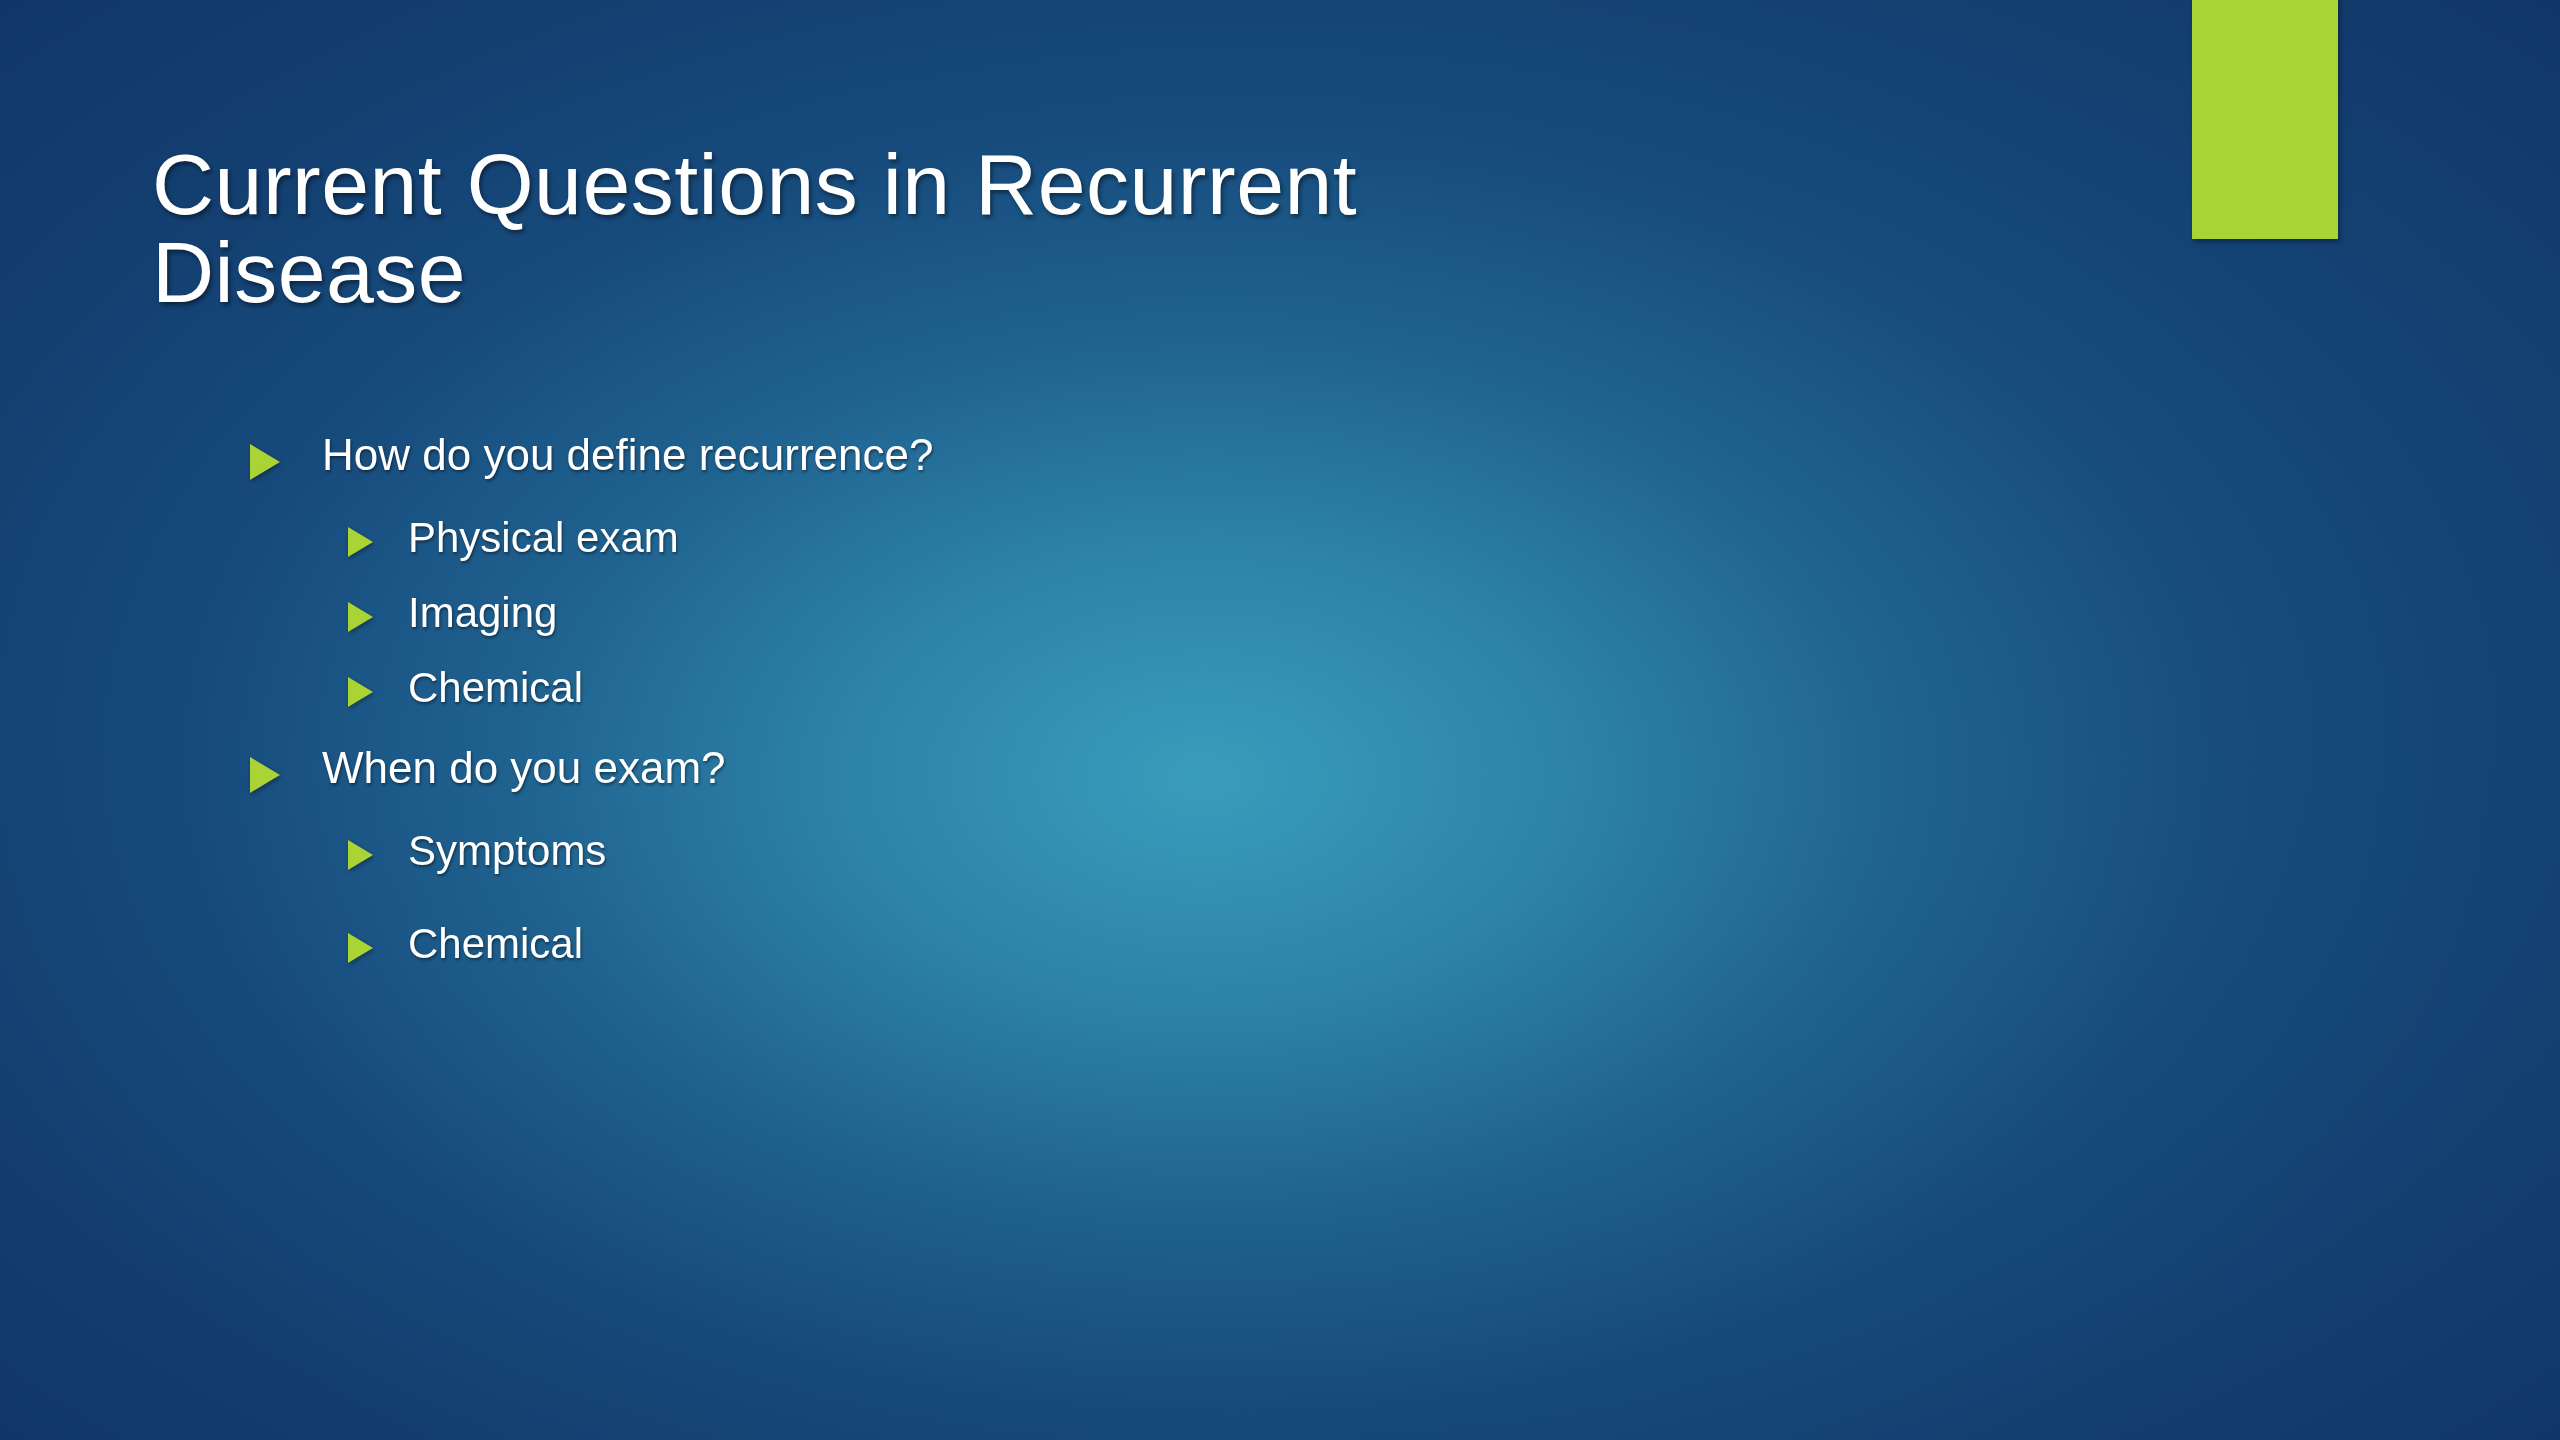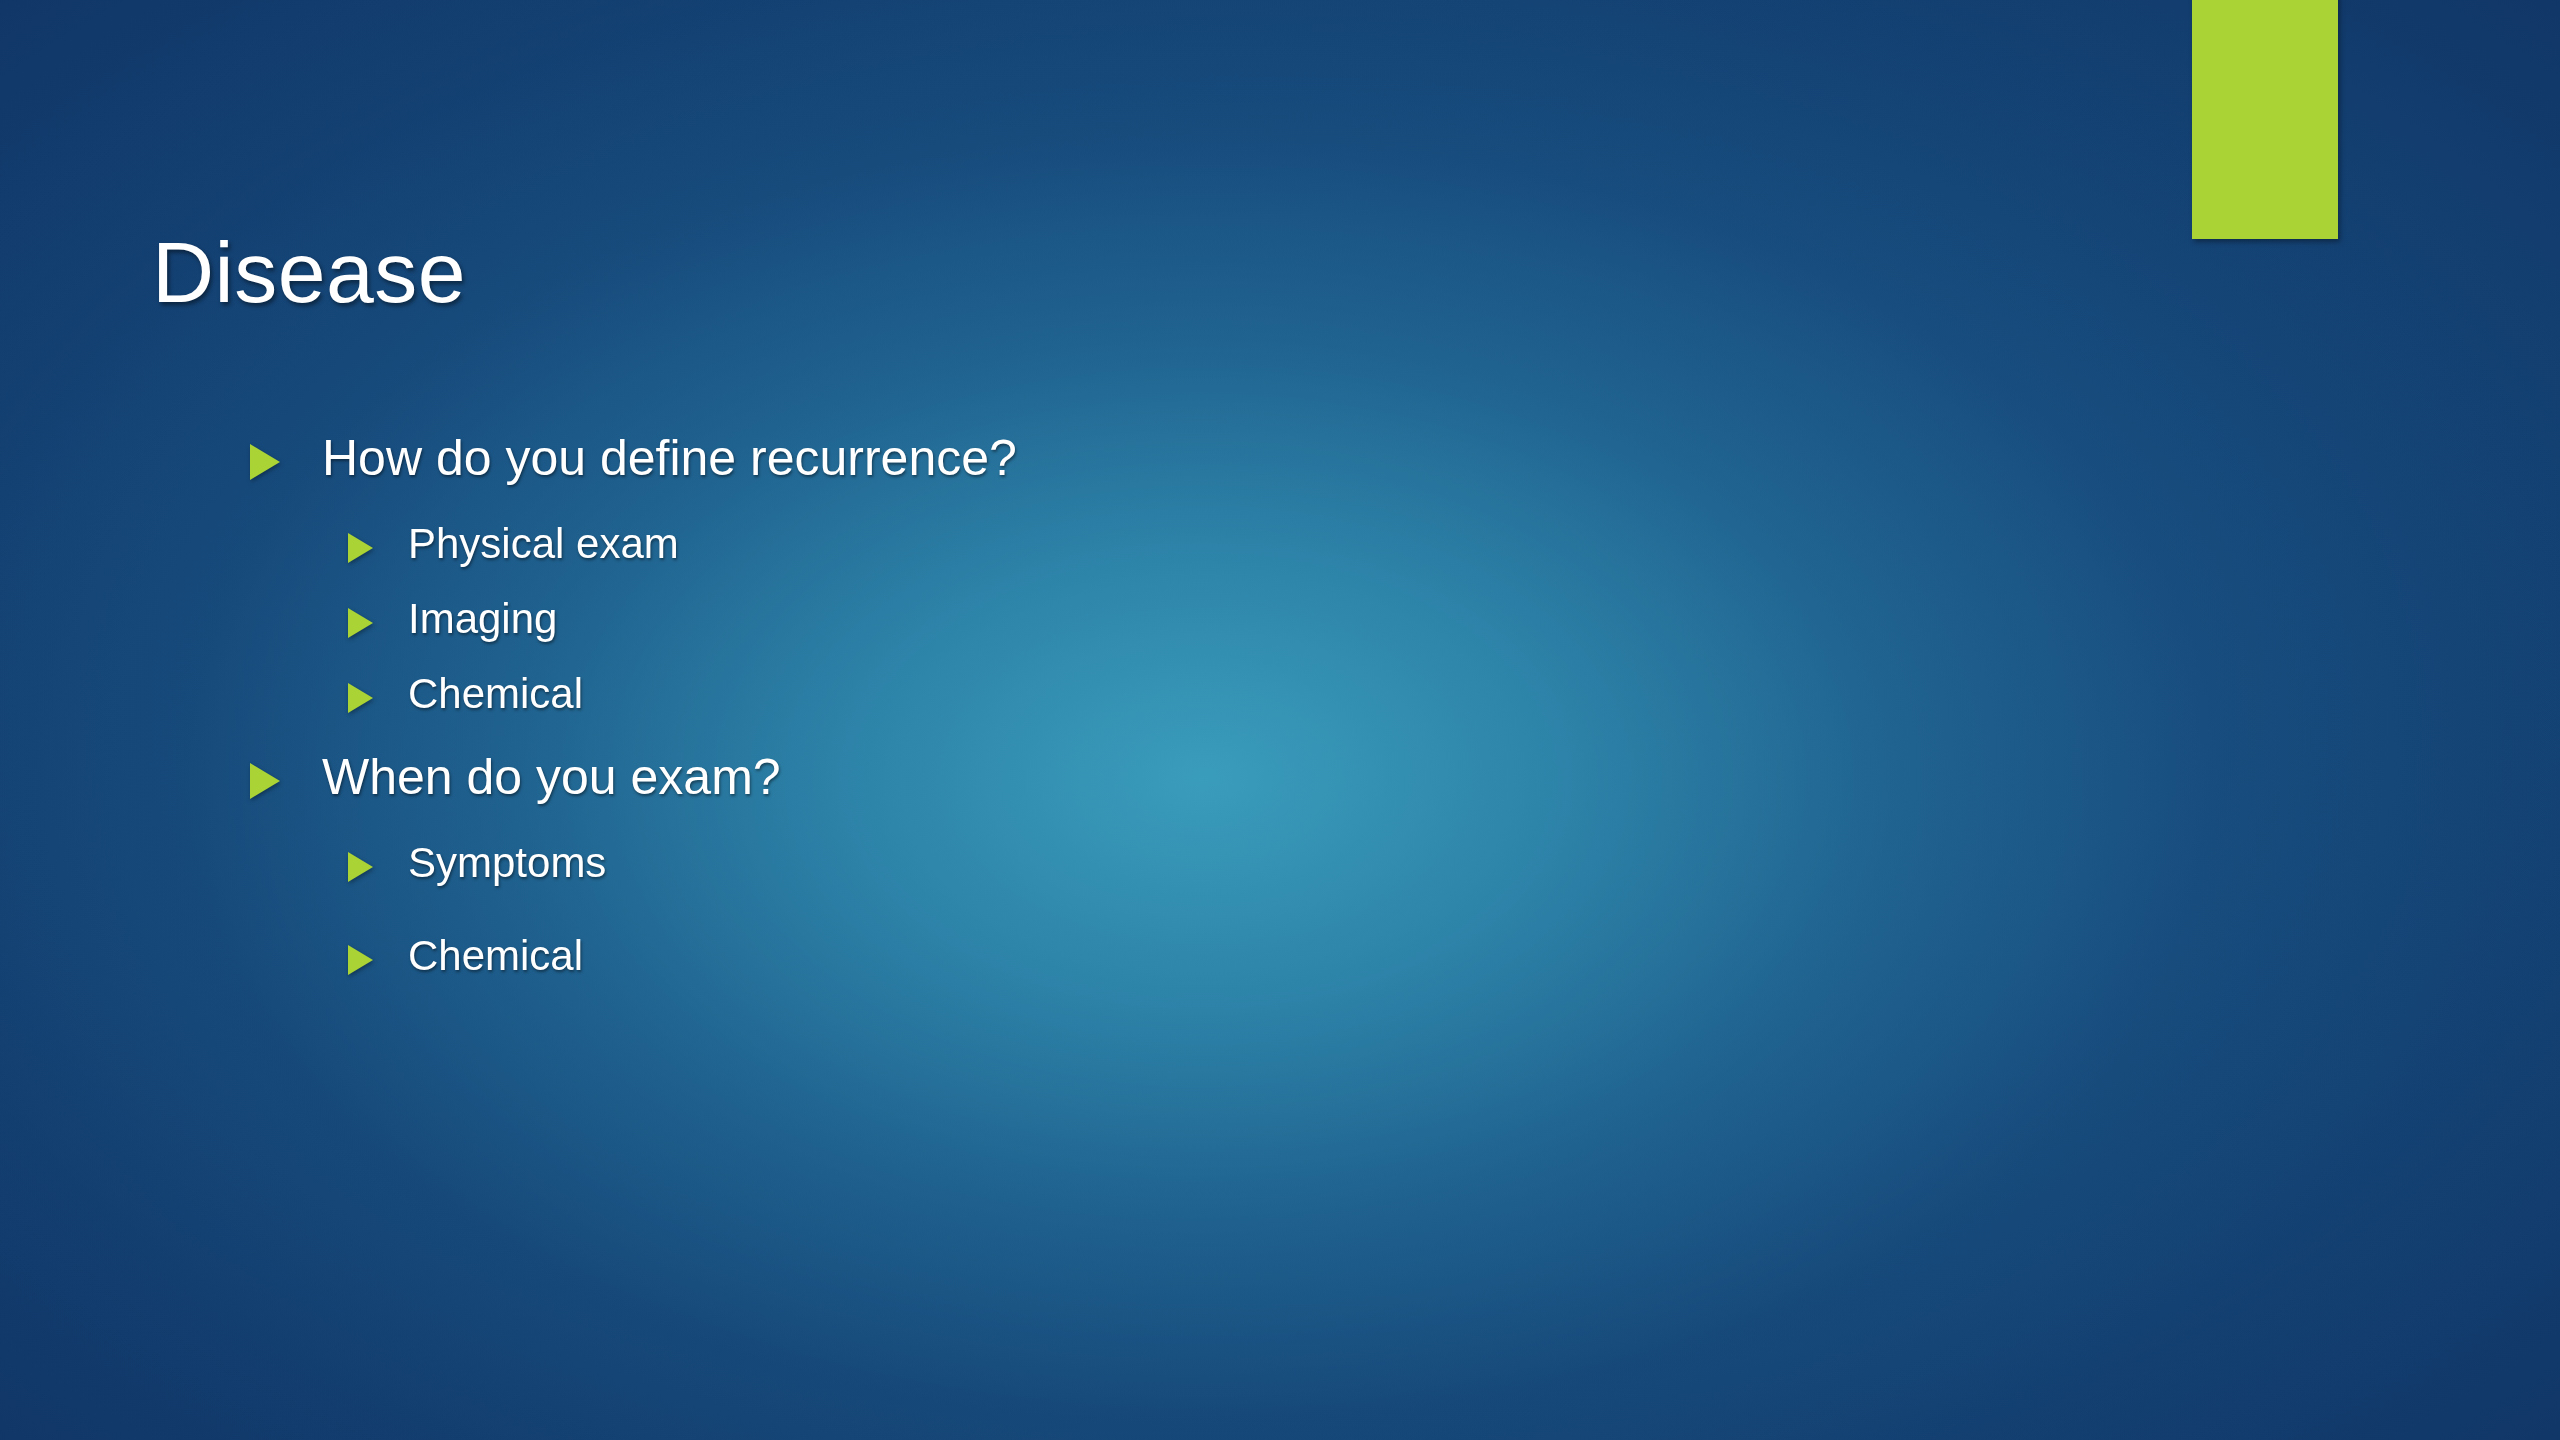--- a/index.html
+++ b/index.html
@@ -76,21 +76,21 @@
     width: 0;
     height: 0;
     border-style: solid;
     border-color: transparent transparent transparent #aad335;
     filter: drop-shadow(1px 2px 2px rgba(0,0,0,0.35));
   }
 
   
   .lvl1 {
     padding-left: 250px;
-    font-size: 50px;
+    font-size: 44px;
     line-height: 1.12;
     margin-bottom: 12px;
     font-weight: 300;
   }
   .lvl1 .tri {
     border-width: 18px 0 18px 30px;
     margin-top: 14px;
     margin-right: 42px;
   }
 
@@ -113,21 +113,21 @@
   .label { display: inline-block; }
 </style>
 </head>
 <body>
 
 <div id="slide">
 
   <div id="accent-block"></div>
 
   <h1 id="title">
-    <br>
+    <span>Current Questions in Recurrent</span><br>
     <span>Disease</span>
   </h1>
 
   <div id="body-list">
 
     <div class="bullet-row lvl1">
       <span class="tri"></span>
       <span class="label">How do you define recurrence?</span>
     </div>
 

